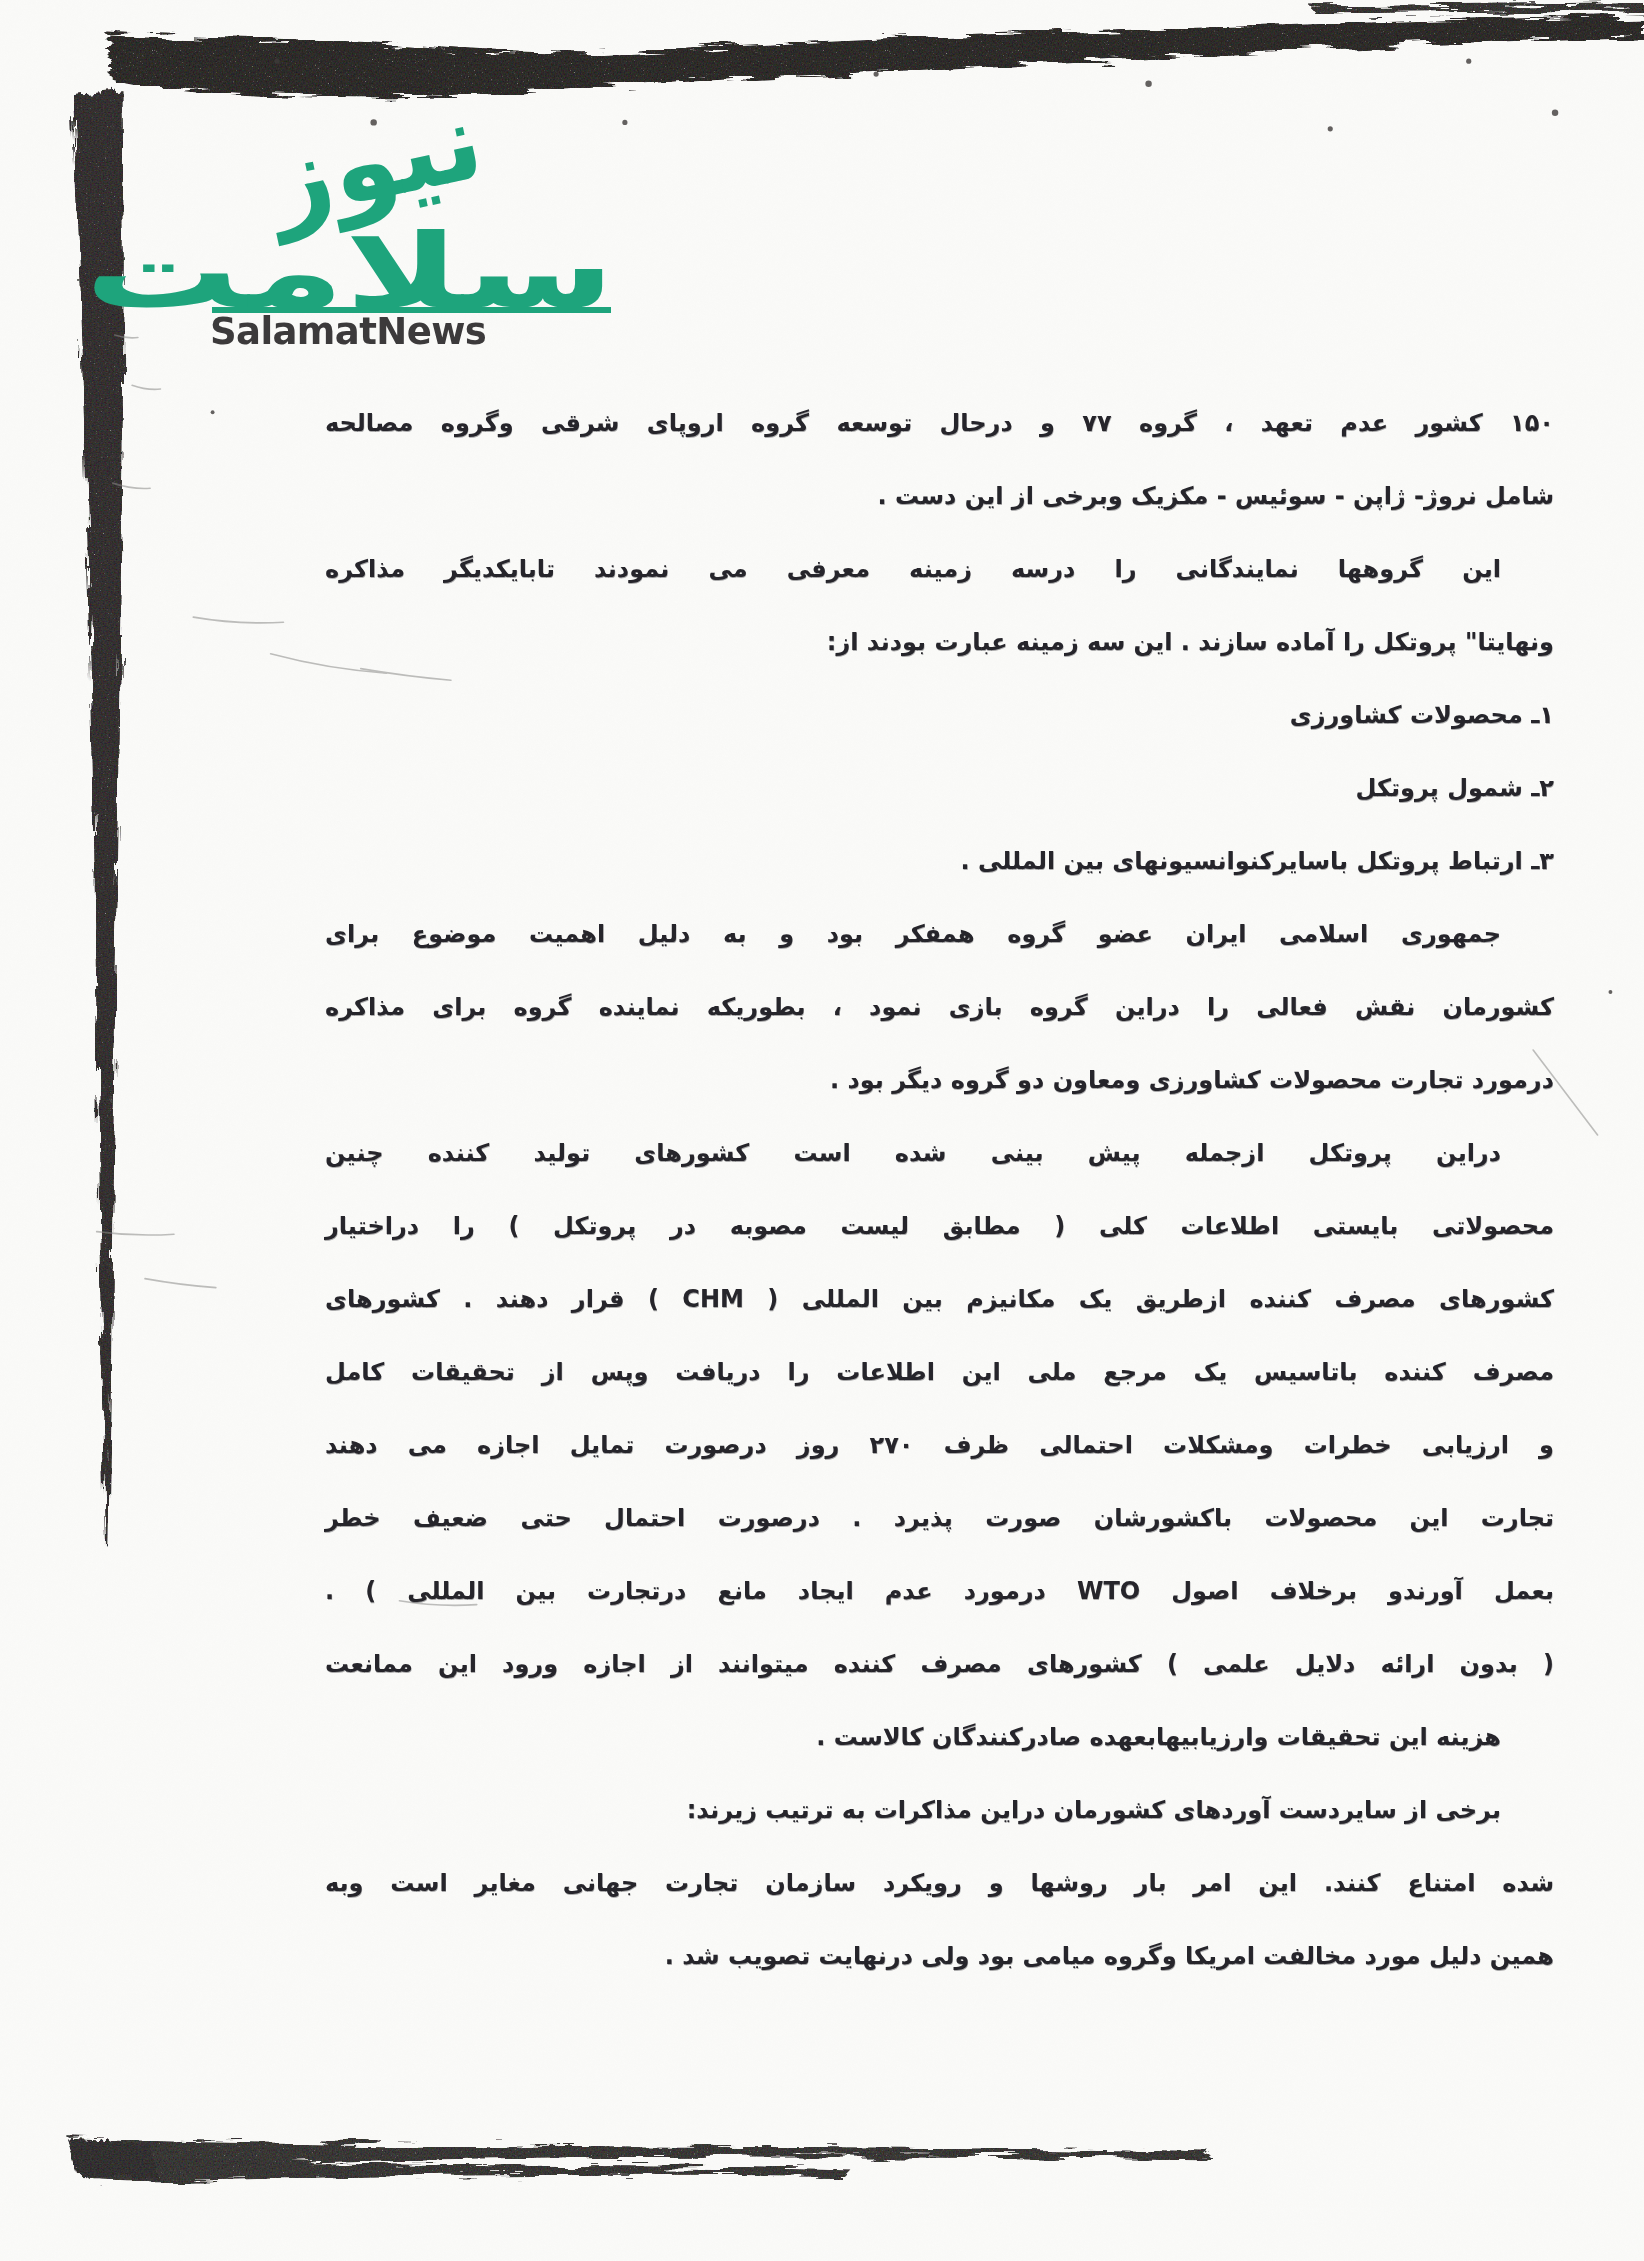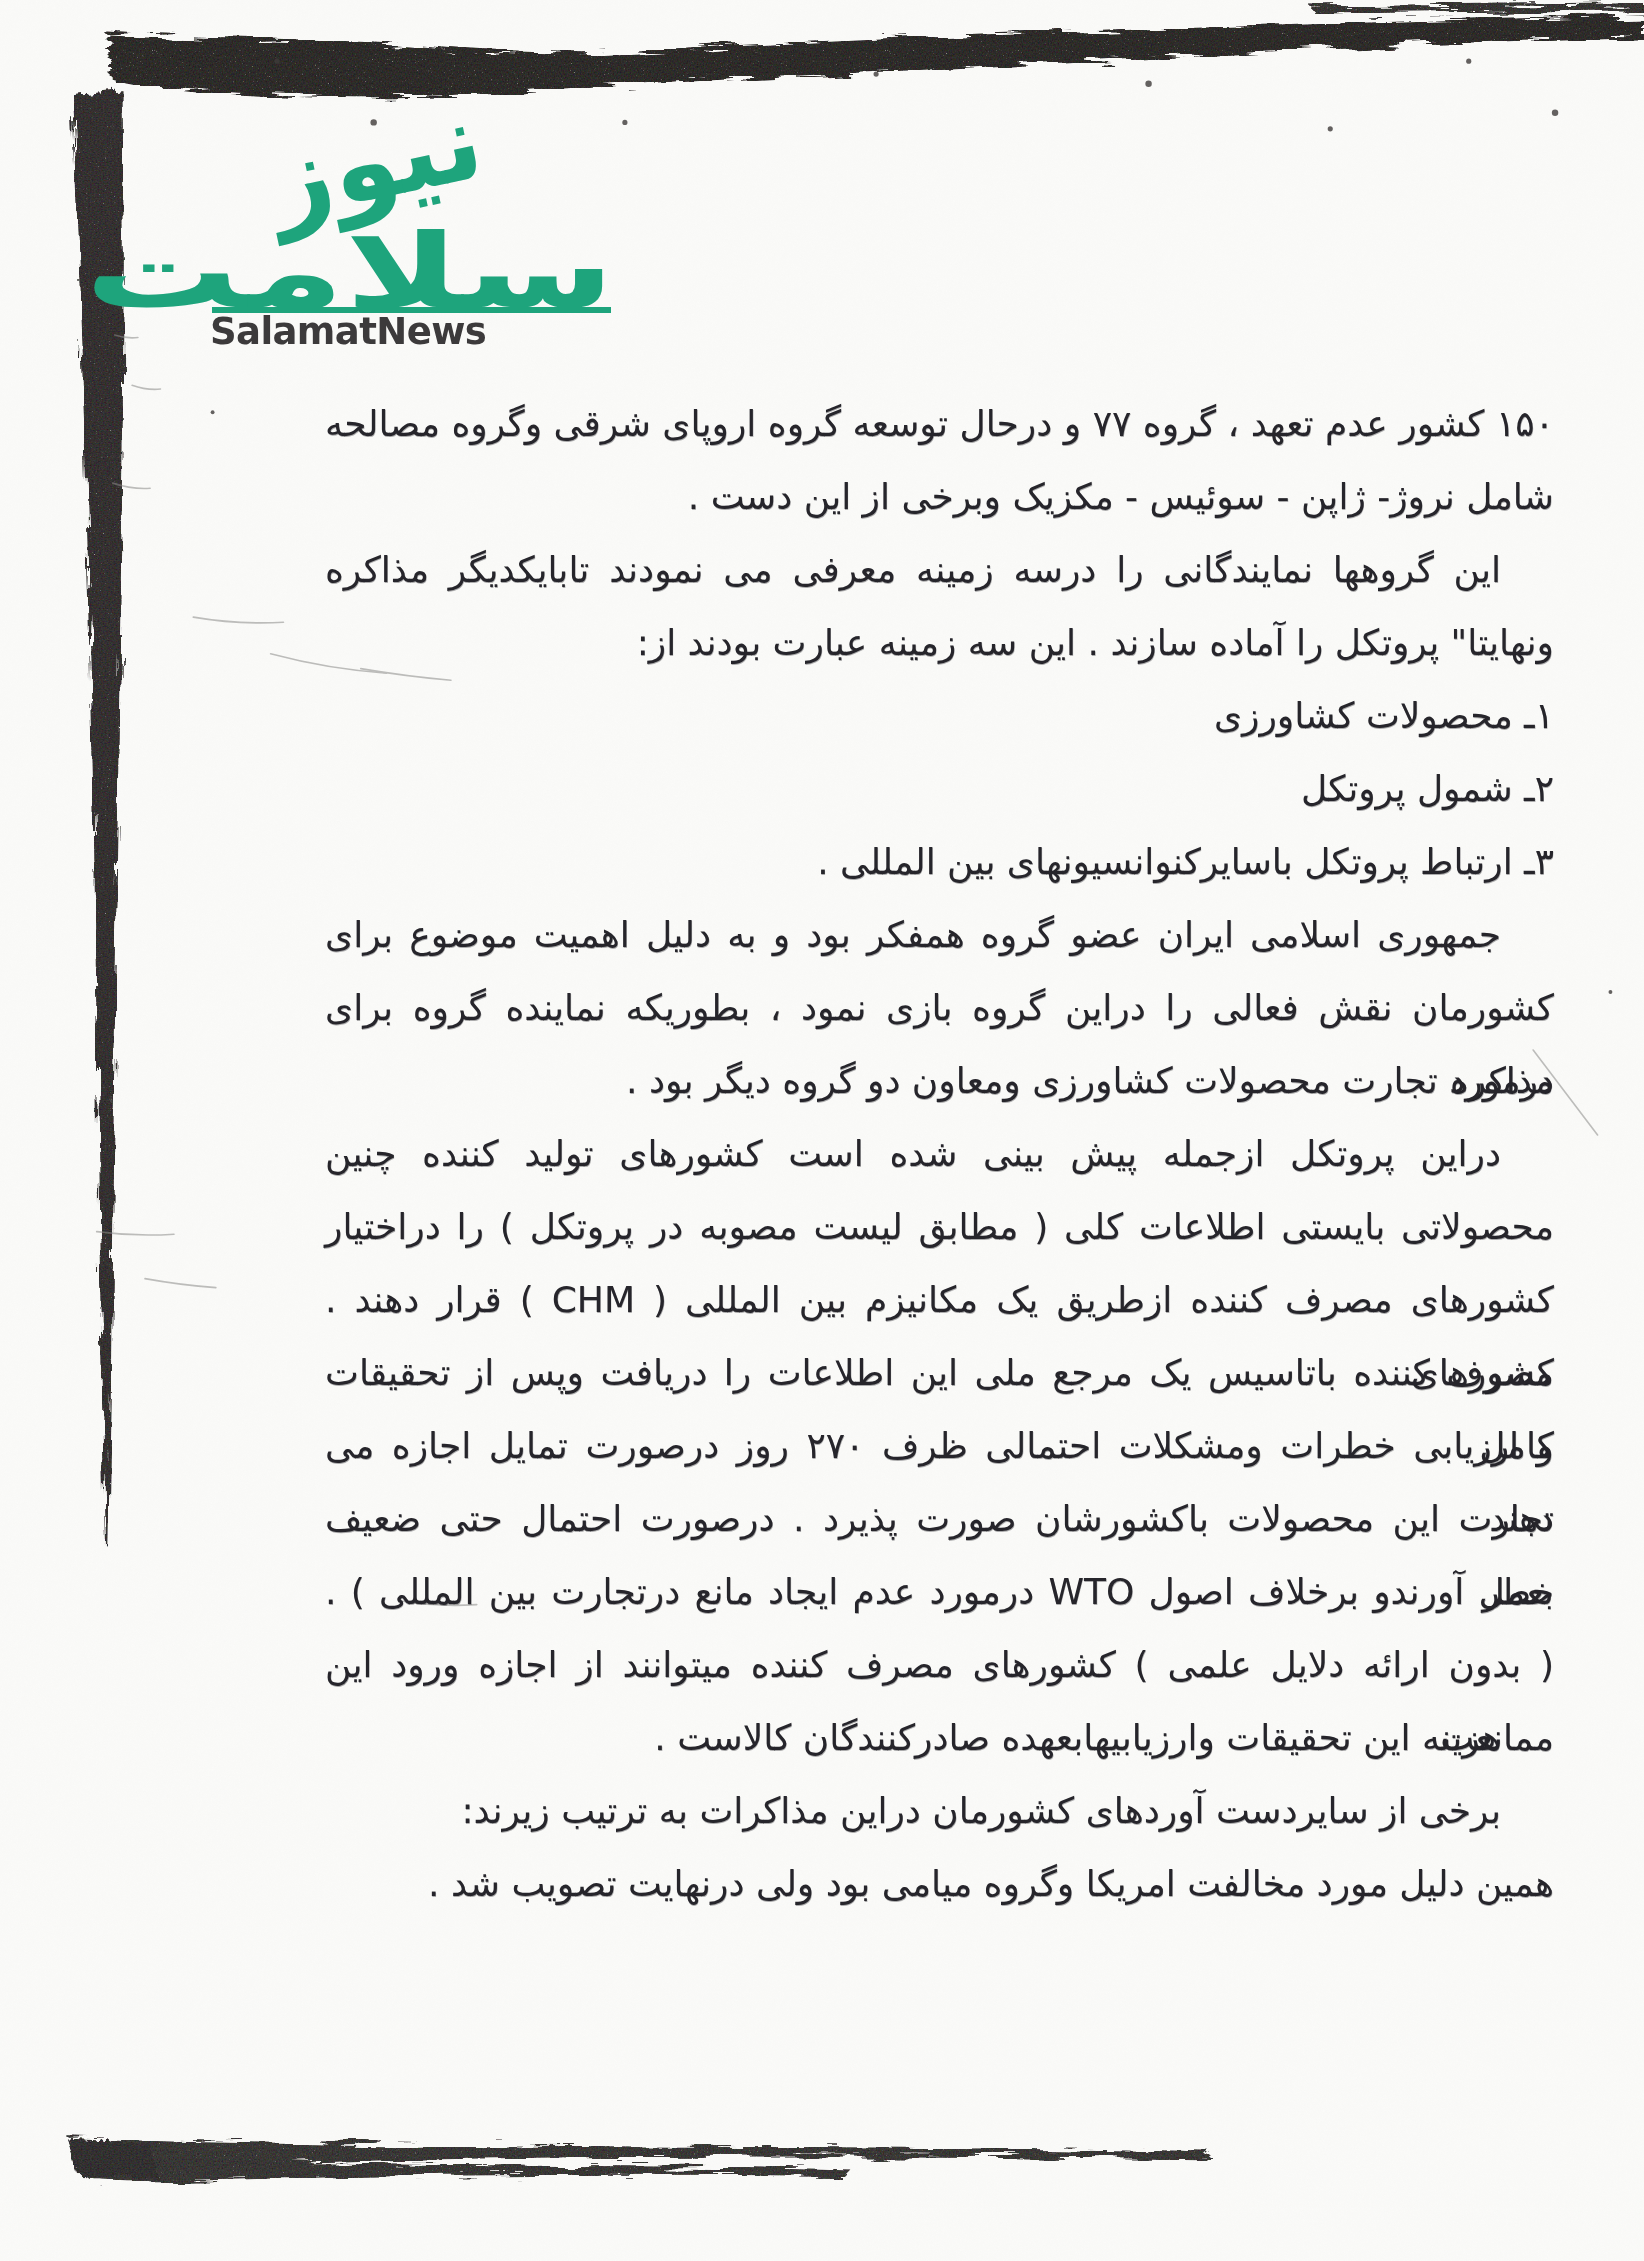--- a/index.html
+++ b/index.html
@@ -35,21 +35,21 @@
   .logo-latin{
     position:absolute;left:37px;top:191px;
     font-size:37px;font-weight:bold;letter-spacing:-0.6px;
     color:var(--latin-color,#3c3a3b);
   }
 
   
   .doc{
     position:absolute;top:387px;right:90px;width:1229px;
     direction:rtl;
-    font-size:36px;font-weight:normal;
+    font-size:24px;font-weight:bold;
     color:var(--text-color,#26252b);
     text-shadow:0.4px 0.6px 0.5px rgba(25,25,32,.35);
   }
   .doc .line{
     height:73px;line-height:73px;
     white-space:nowrap;
   }
   .doc .line.j{
     white-space:normal;
     text-align:justify;
@@ -174,17 +174,18 @@
       <div class="line j ind">دراین پروتکل ازجمله پیش بینی شده است کشورهای تولید کننده چنین</div>
       <div class="line j">محصولاتی بایستی اطلاعات کلی ( مطابق لیست مصوبه در پروتکل ) را دراختیار</div>
       <div class="line j">کشورهای مصرف کننده ازطریق یک مکانیزم بین المللی ( CHM ) قرار دهند . کشورهای</div>
       <div class="line j">مصرف کننده باتاسیس یک مرجع ملی این اطلاعات را دریافت وپس از تحقیقات کامل</div>
       <div class="line j">و ارزیابی خطرات ومشکلات احتمالی ظرف ۲۷۰ روز درصورت تمایل اجازه می دهند</div>
       <div class="line j">تجارت این محصولات باکشورشان صورت پذیرد . درصورت احتمال حتی ضعیف خطر</div>
       <div class="line j">بعمل آورندو برخلاف اصول WTO درمورد عدم ایجاد مانع درتجارت بین المللی ) .</div>
       <div class="line j">( بدون ارائه دلایل علمی ) کشورهای مصرف کننده میتوانند از اجازه ورود این ممانعت</div>
       <div class="line ind">هزینه این تحقیقات وارزیابیهابعهده صادرکنندگان کالاست .</div>
       <div class="line ind">برخی از سایردست آوردهای کشورمان دراین مذاکرات به ترتیب زیرند:</div>
+      <div class="line j">شده امتناع کنند. این امر بار روشها و رویکرد سازمان تجارت جهانی مغایر است وبه</div>
       <div class="line">همین دلیل مورد مخالفت امریکا وگروه میامی بود ولی درنهایت تصویب شد .</div>
     </div>
 
 </div>
 
 
 </body></html>

